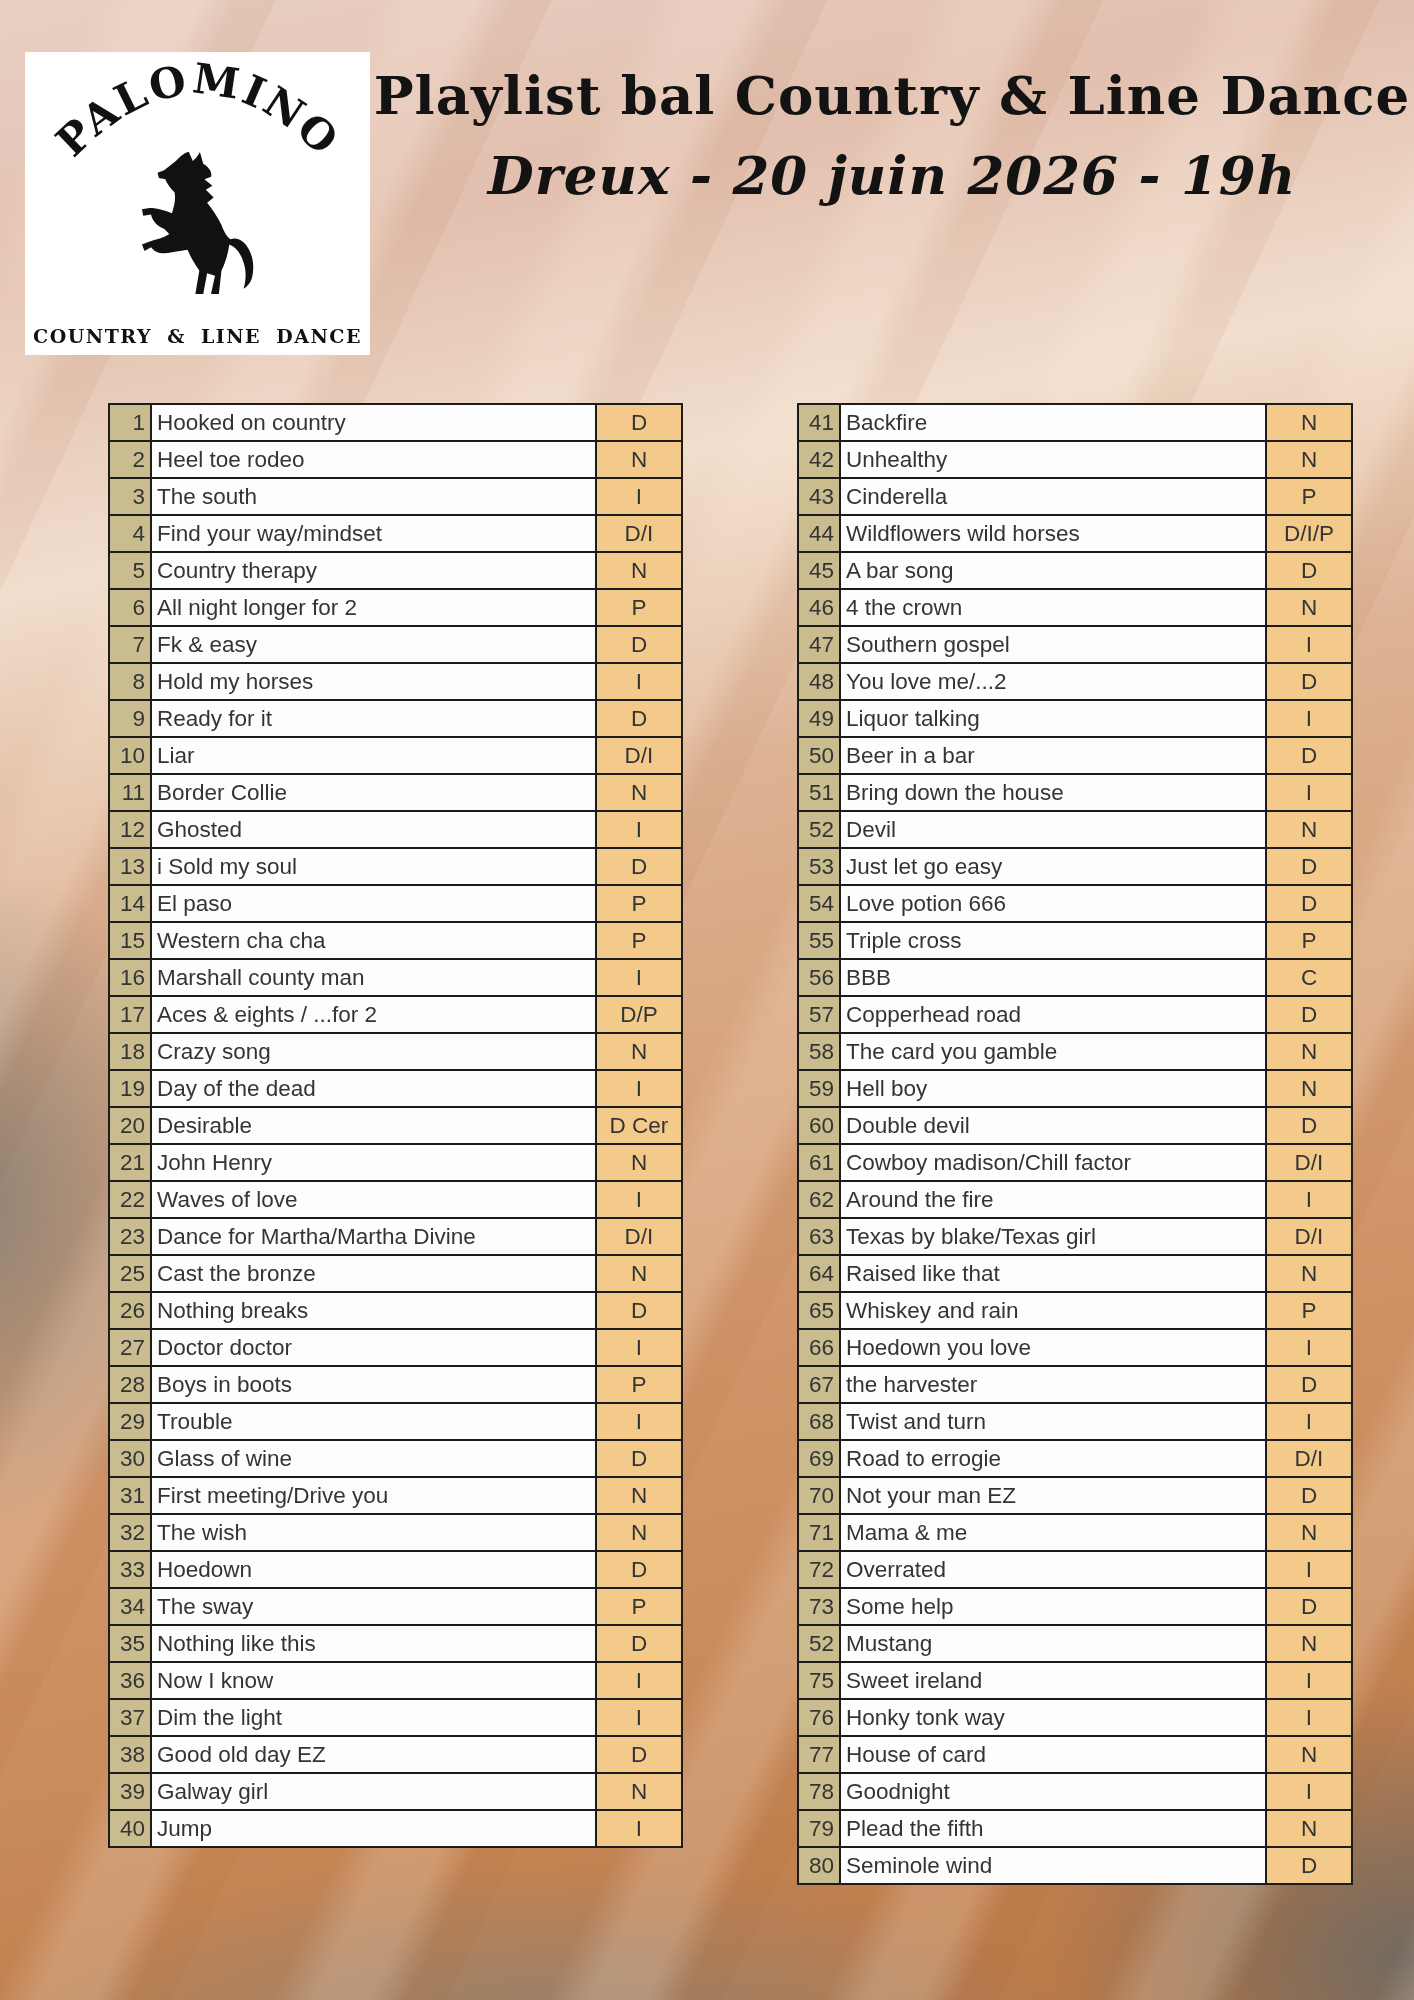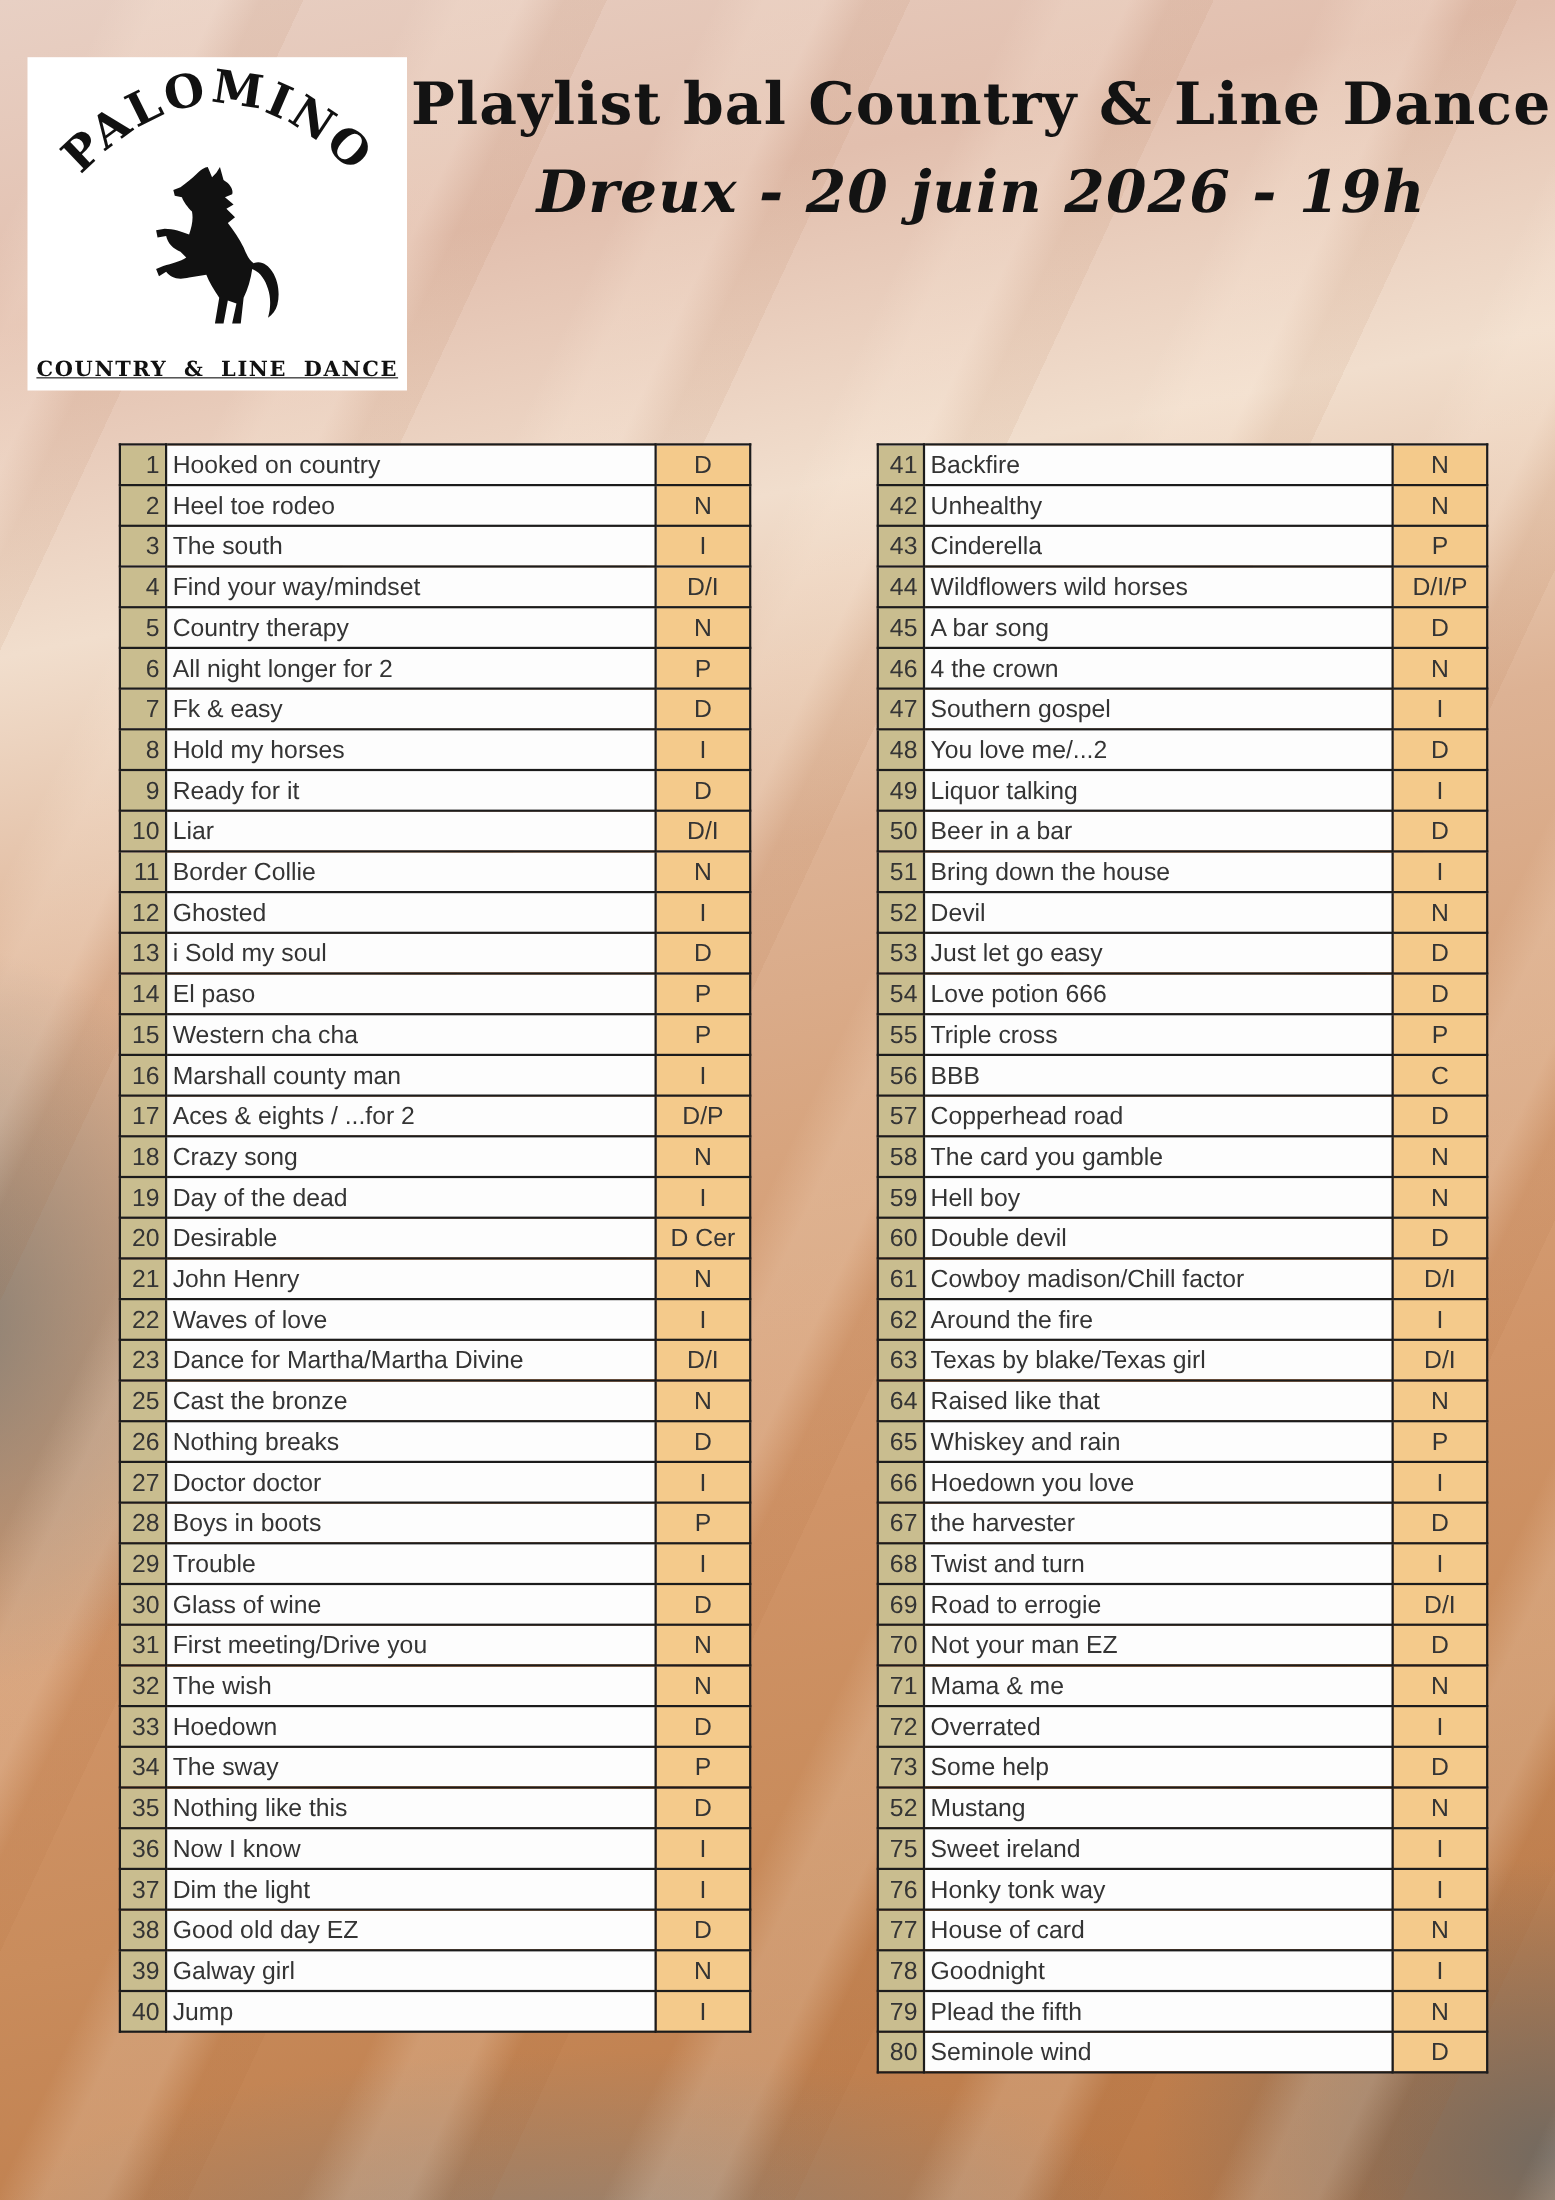--- a/index.html
+++ b/index.html
@@ -26,21 +26,21 @@
   .logo-box{
     left:25px;top:52px;width:345px;height:303px;background:#ffffff;
     display:flex;flex-direction:column;align-items:center;
   }
   .logo-arc{margin-top:6px;width:320px;height:118px;flex:0 0 auto;}
   .logo-arc text{font-family:"DejaVu Serif",serif;font-weight:bold;fill:#111;letter-spacing:3px;}
   .horse{width:172px;height:150px;margin-top:-28px;flex:0 0 auto;}
   .logo-sub{
     margin-top:auto;margin-bottom:8px;
     font-family:"DejaVu Serif",serif;font-weight:bold;font-size:19px;
-    letter-spacing:1.5px;word-spacing:7px;color:#111;white-space:nowrap;text-decoration:underline;
+    letter-spacing:1.5px;word-spacing:7px;color:#111;white-space:nowrap;
   }
 
   
   .title-block{
     left:372px;top:55px;width:1040px;text-align:center;color:#131313;
     font-family:"DejaVu Serif",serif;font-weight:bold;
   }
   .title-line1{font-size:53px;line-height:80px;letter-spacing:1px;white-space:nowrap;}
   .title-line2{font-size:53px;line-height:80px;letter-spacing:1px;white-space:nowrap;font-style:italic;}
 

